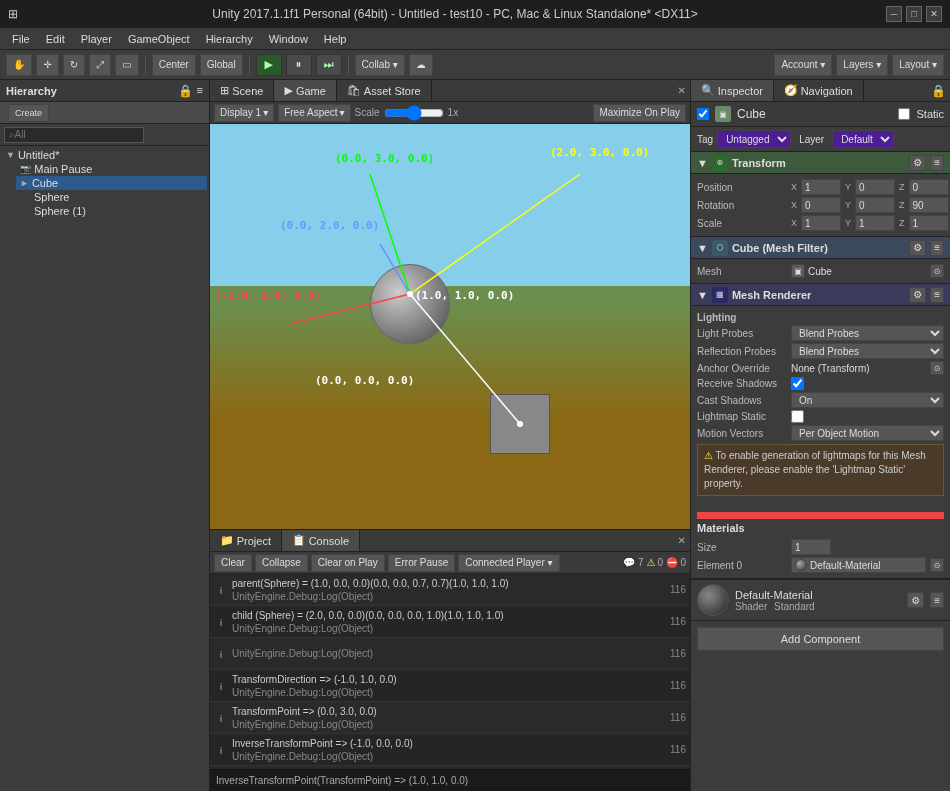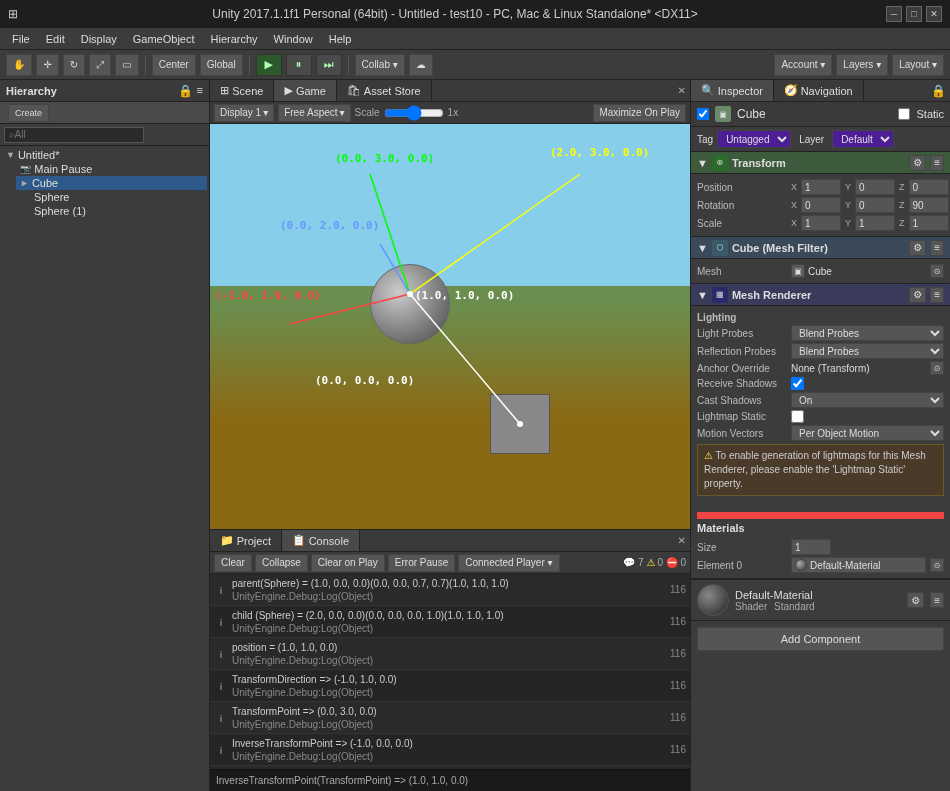--- a/index.html
+++ b/index.html
@@ -132,21 +132,21 @@
   <div class="win-controls">
     <div class="win-btn">─</div>
     <div class="win-btn">□</div>
     <div class="win-btn">✕</div>
   </div>
 </div>
 
 <div id="menu-bar">
   <div class="menu-item">File</div>
   <div class="menu-item">Edit</div>
-  <div class="menu-item">Display</div>
+  <div class="menu-item">Player</div>
   <div class="menu-item">GameObject</div>
   <div class="menu-item">Hierarchy</div>
   <div class="menu-item">Window</div>
   <div class="menu-item">Help</div>
 </div>
 
 <div id="toolbar">
 
   <button class="toolbar-btn" title="Hand Tool">✋</button>
   <button class="toolbar-btn" title="Move">✛</button>
@@ -329,21 +329,20 @@
       <div class="log-icon">ℹ</div>
       <div class="log-text">
         <div>child  (Sphere)     = (2.0, 0.0, 0.0)(0.0, 0.0, 0.0, 1.0)(1.0, 1.0, 1.0)</div>
         <div style="color:#888;">UnityEngine.Debug:Log(Object)</div>
       </div>
       <div class="log-count">116</div>
     </div>
           <div class="log-item">
       <div class="log-icon">ℹ</div>
       <div class="log-text">
-        <div>position     = (1.0, 1.0, 0.0)</div>
         <div style="color:#888;">UnityEngine.Debug:Log(Object)</div>
       </div>
       <div class="log-count">116</div>
     </div>
           <div class="log-item">
       <div class="log-icon">ℹ</div>
       <div class="log-text">
         <div>TransformDirection         =&gt; (-1.0, 1.0, 0.0)</div>
         <div style="color:#888;">UnityEngine.Debug:Log(Object)</div>
       </div>

